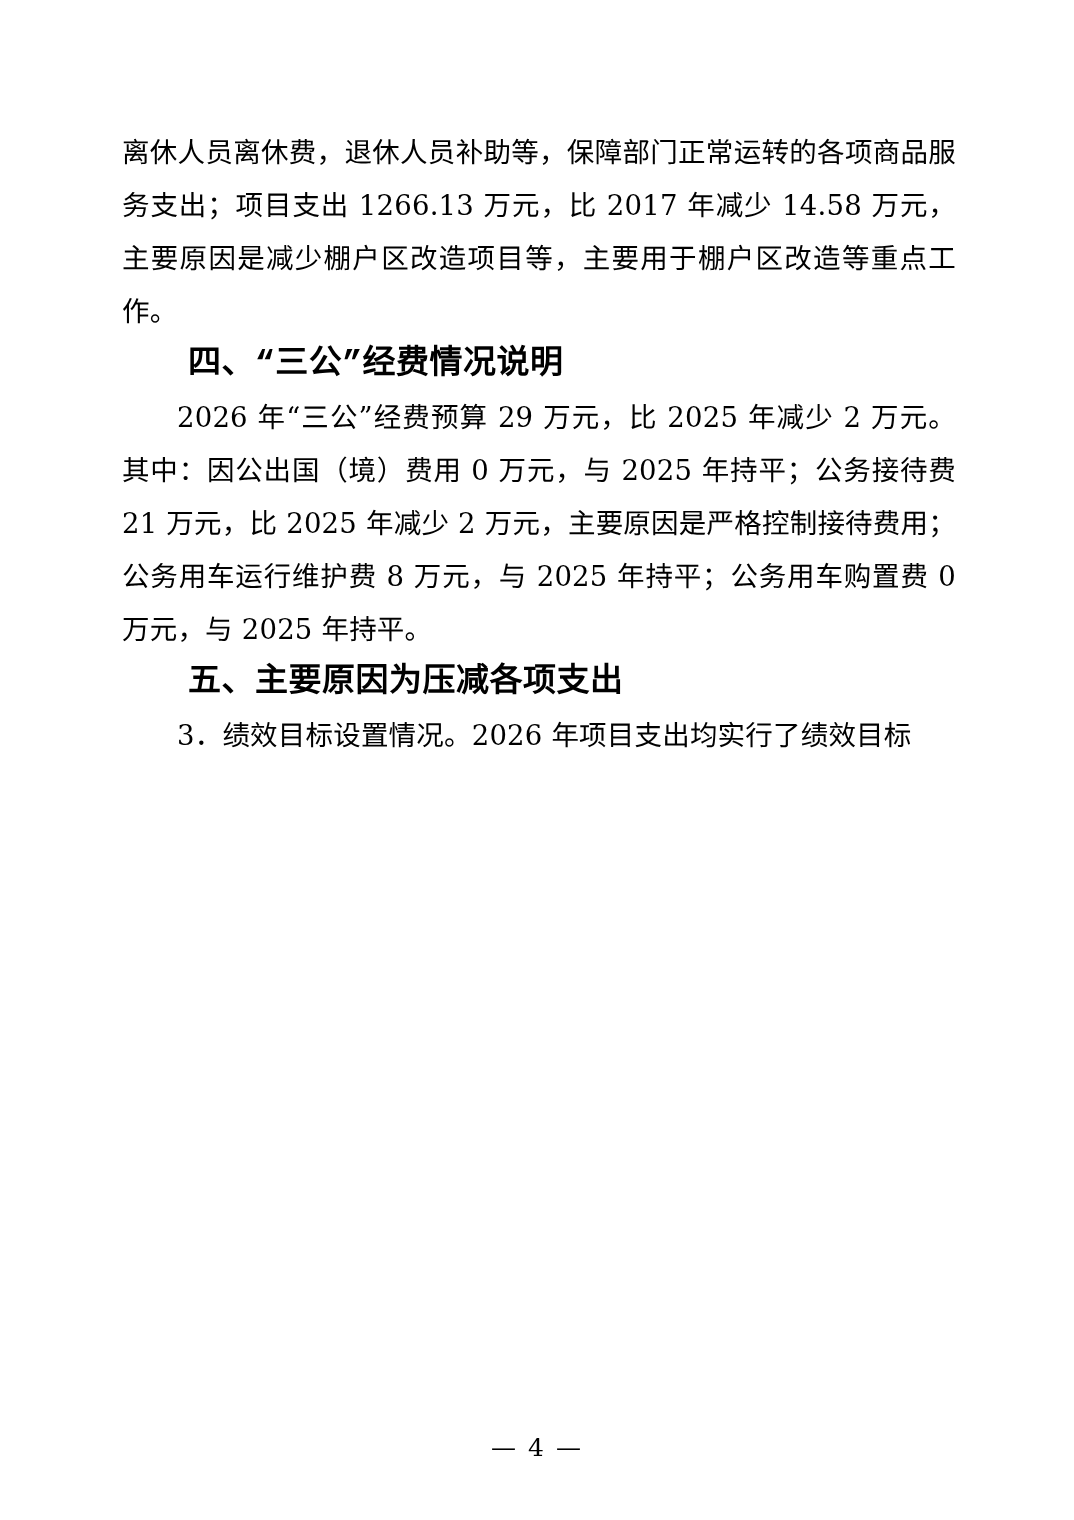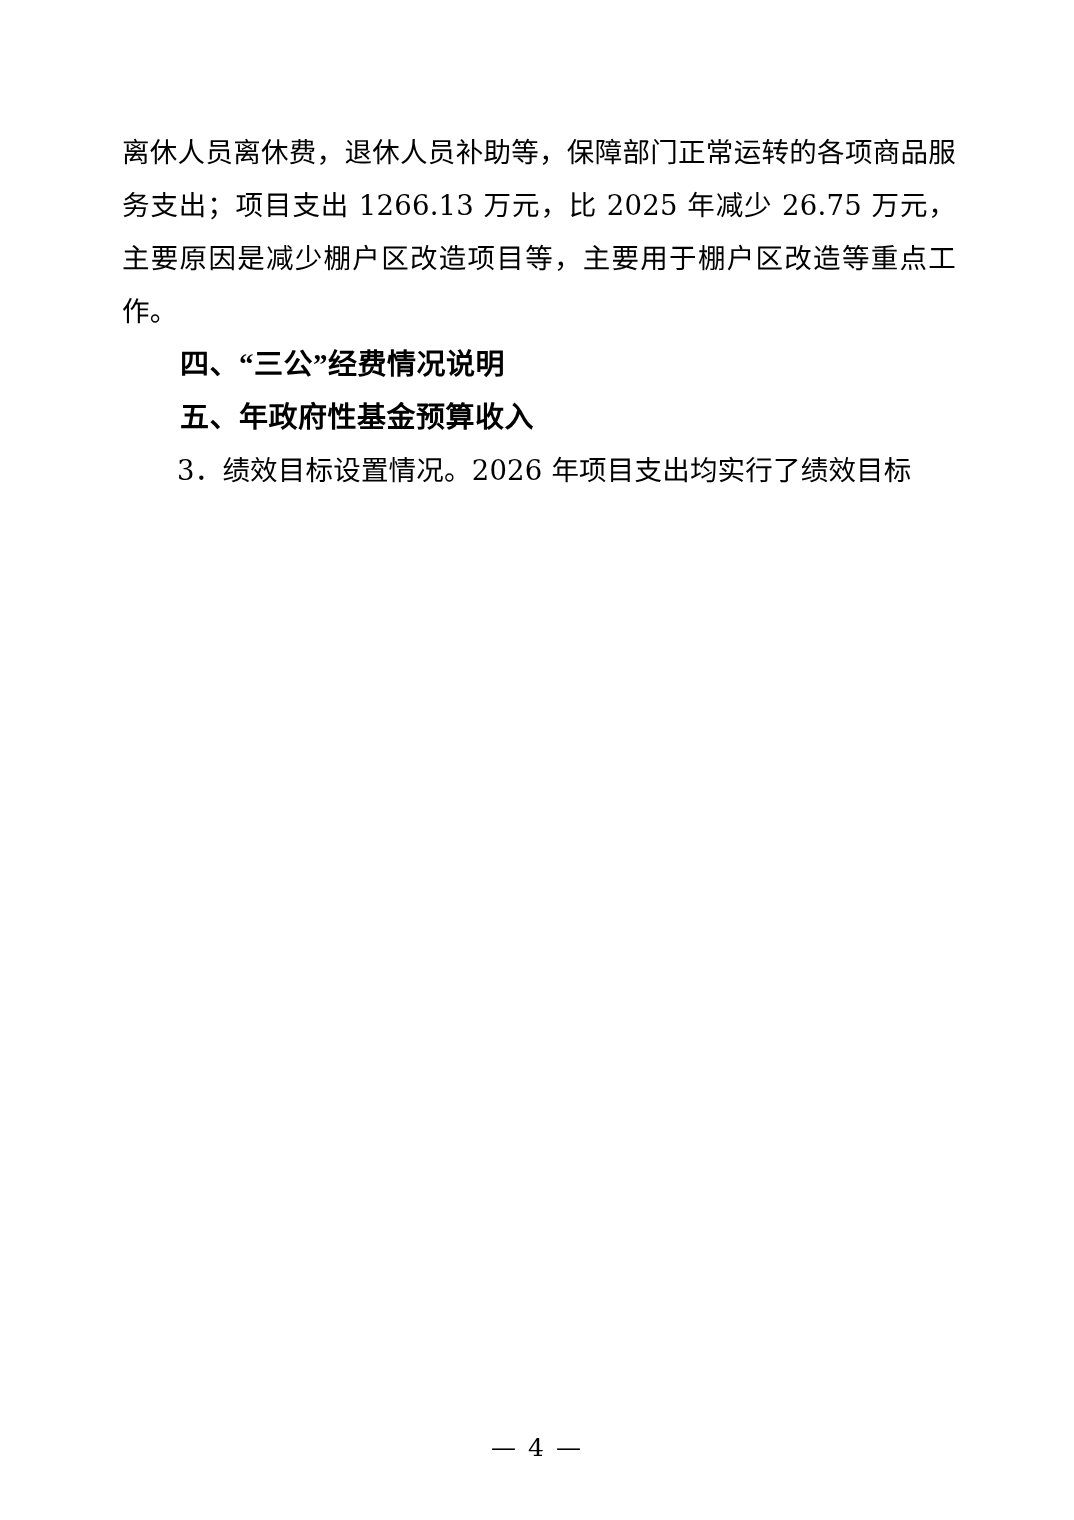--- a/index.html
+++ b/index.html
@@ -36,23 +36,23 @@
     margin: 0;
     padding: 0;
   }
   .para {
     text-indent: 2em;
   }
   .para-noindent {
     text-indent: 0;
   }
   .heading {
-    font-family: Liberation Serif, serif;
+    font-family: Liberation Mono, monospace;
     font-weight: bold;
-    font-size: 29px;
+    font-size: 33px;
     line-height: 53px;
     text-indent: 2em;
     margin: 0;
     letter-spacing: 0.5px;
   }
   .footer {
     position: absolute;
     left: 0;
     bottom: 58px;
     width: 100%;
@@ -65,27 +65,28 @@
     display: inline-block;
   }
 </style>
 </head>
 <body>
 
 <div class="page">
 
   <div class="body-text">
 
-    <p class="para-noindent">离休人员离休费，退休人员补助等，保障部门正常运转的各项商品服务支出；项目支出 1266.13 万元，比 2025 年减少 26.75 万元，主要原因是减少棚户区改造项目等，主要用于棚户区改造等重点工作。</p>
+    <p class="para-noindent">离休人员离休费，退休人员补助等，保障部门正常运转的各项商品服务支出；项目支出 1266.13 万元，比 2017 年减少 14.58 万元，主要原因是减少棚户区改造项目等，主要用于棚户区改造等重点工作。</p>
 
 
     <p class="heading">四、“三公”经费情况说明</p>
 
+    <p class="para">2026 年“三公”经费预算 29 万元，比 2025 年减少 2 万元。其中：因公出国（境）费用 0 万元，与 2025 年持平；公务接待费 21 万元，比 2025 年减少 2 万元，主要原因是严格控制接待费用；公务用车运行维护费 8 万元，与 2025 年持平；公务用车购置费 0 万元，与 2025 年持平。</p>
 
-    <p class="heading">五、年政府性基金预算收入</p>
+    <p class="heading">五、主要原因为压减各项支出</p>
 
 
 
     <p class="para">3．绩效目标设置情况。2026 年项目支出均实行了绩效目标</p>
 
   </div>
 
   <div class="footer">
     <span class="page-num-wrap">— 4 —</span>
   </div>

